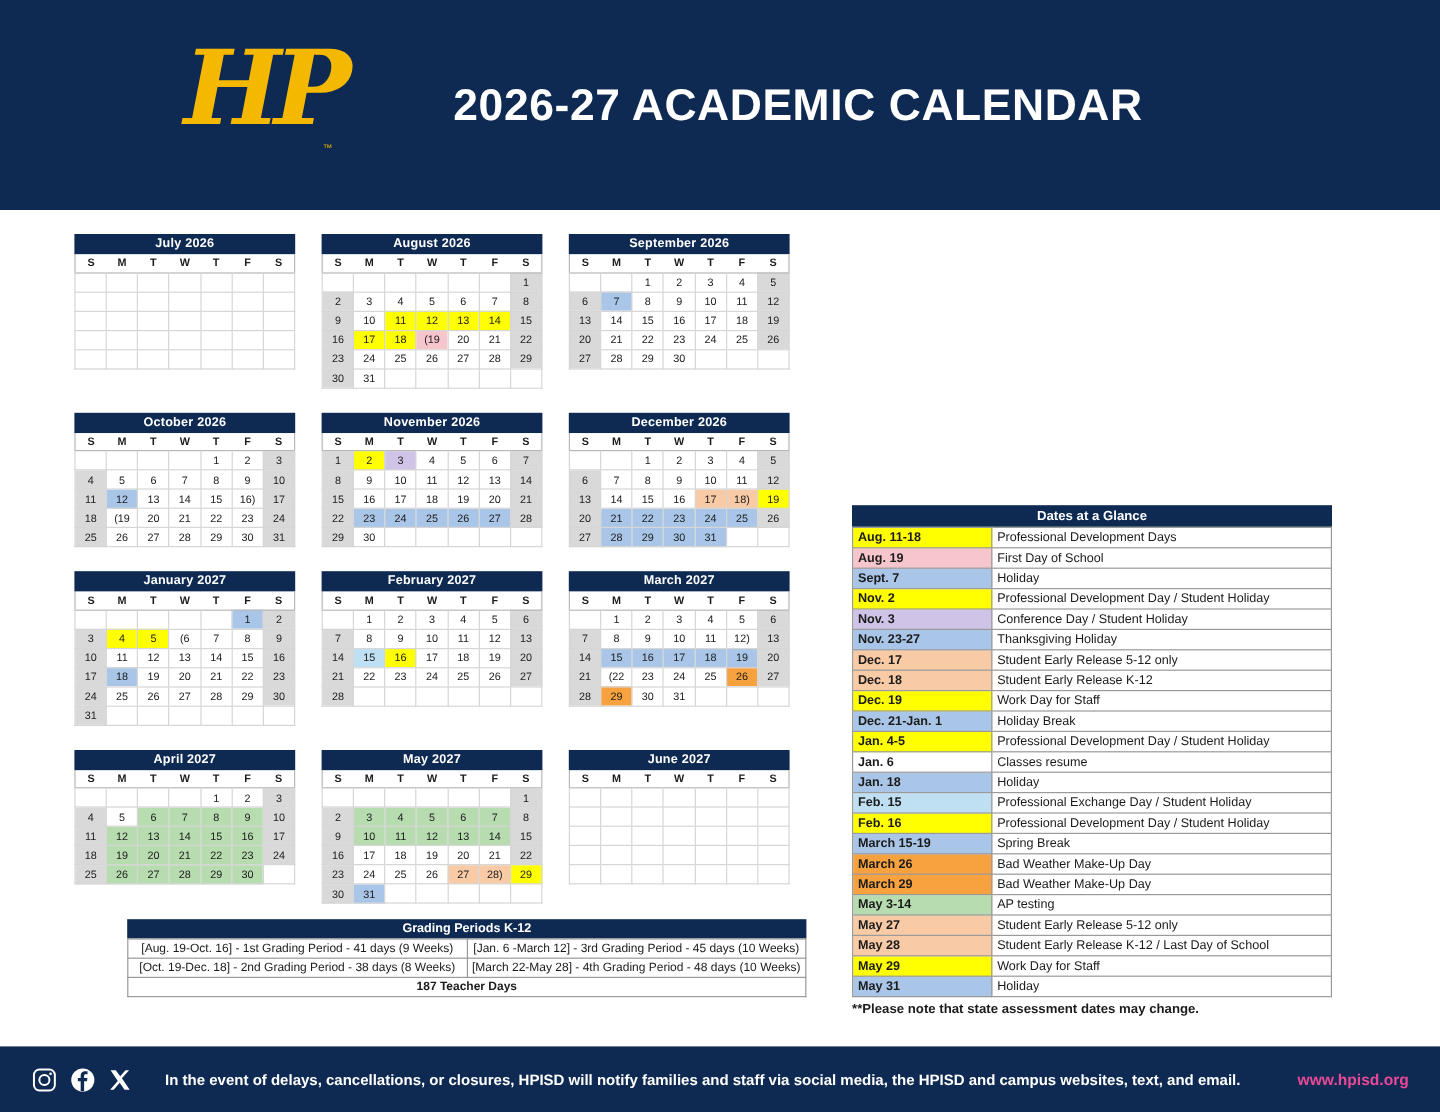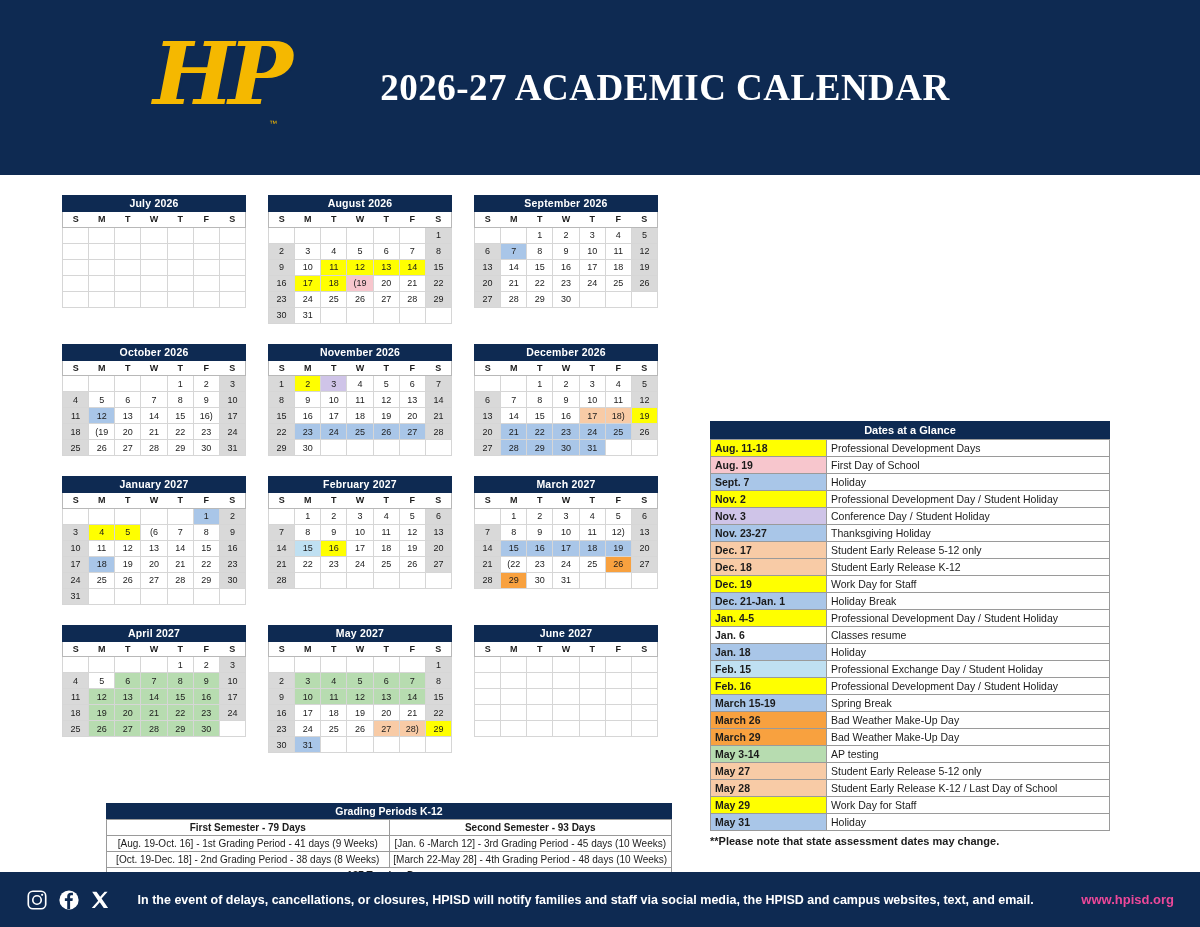--- a/index.html
+++ b/index.html
@@ -32,21 +32,21 @@
     font-size:86px;
     font-weight:bold;
     font-style:italic;
     color:#f5b800;
     letter-spacing:-6px;
     line-height:1;
     text-shadow:2px 2px 0 #0e2a52;
   }
   .logo-tm { position:absolute; right:-2px; bottom:6px; color:#f5b800; font-size:8px; }
   .header-title {
-    font-family:Liberation Serif, serif;
+    font-family:Liberation Sans, sans-serif;
     font-weight:bold;
     font-size:37px;
     color:#ffffff;
     letter-spacing:0.5px;
     margin-left:130px;
   }
 
   
   .main {
     position:relative;
@@ -142,21 +142,21 @@
   .glance-note {
     font-size:11px;
     font-weight:bold;
     margin-top:4px;
     color:#1b1b1b;
   }
 
   
   .grading {
     position:absolute;
-    left:62px; top:628px;
+    left:62px; top:591px;
     width:610px;
     padding-left:44px;
   }
   .grading-title {
     background:#0e2a52;
     color:#ffffff;
     font-weight:bold;
     font-size:10.5px;
     text-align:center;
     padding:2px 0;
@@ -1104,24 +1104,20 @@
           </tr>
         </tbody>
     </table>
     <div class="glance-note">**Please note that state assessment dates may change.</div>
   </div>
 
   <div class="grading">
     <div class="grading-title">Grading Periods K-12</div>
     <table class="grading-tbl">
       <tbody>
-        <tr>
-          <td class="hdr">First Semester - 79 Days</td>
-          <td class="hdr">Second Semester - 93 Days</td>
-        </tr>
         <tr>
           <td>[Aug. 19-Oct. 16] - 1st Grading Period - 41 days (9 Weeks)</td>
           <td>[Jan. 6 -March 12] - 3rd Grading Period - 45 days (10 Weeks)</td>
         </tr>
         <tr>
           <td>[Oct. 19-Dec. 18] - 2nd Grading Period - 38 days (8 Weeks)</td>
           <td>[March 22-May 28] - 4th Grading Period - 48 days (10 Weeks)</td>
         </tr>
         <tr>
           <td class="full" colspan="2">187 Teacher Days</td>

